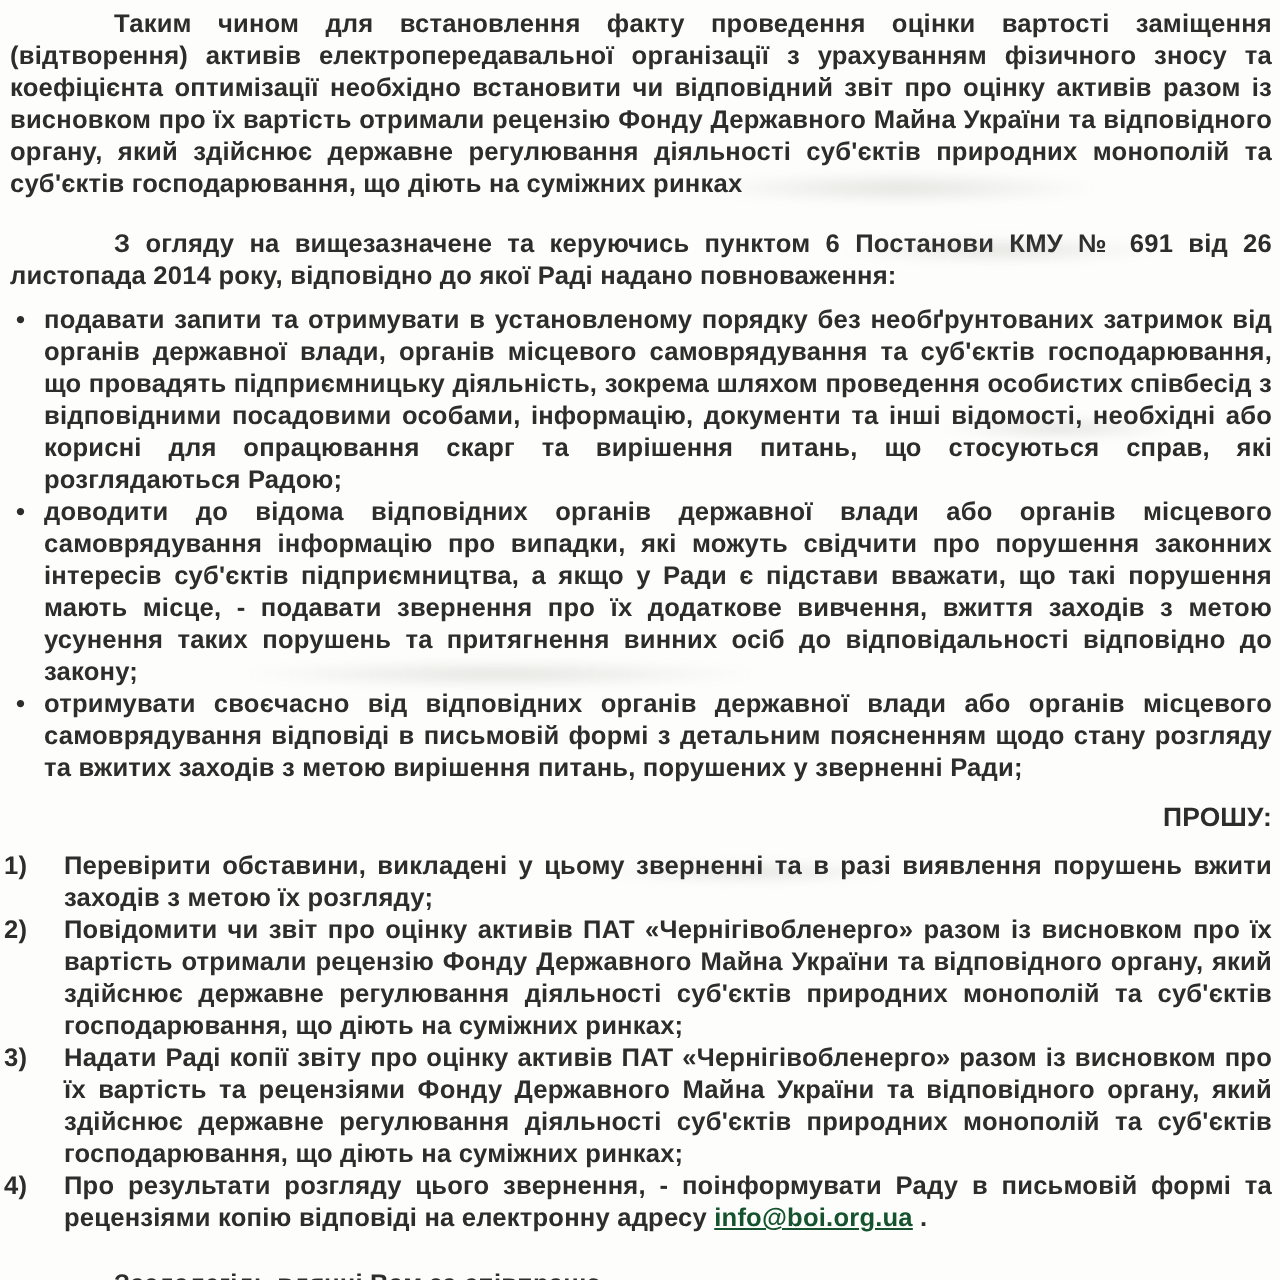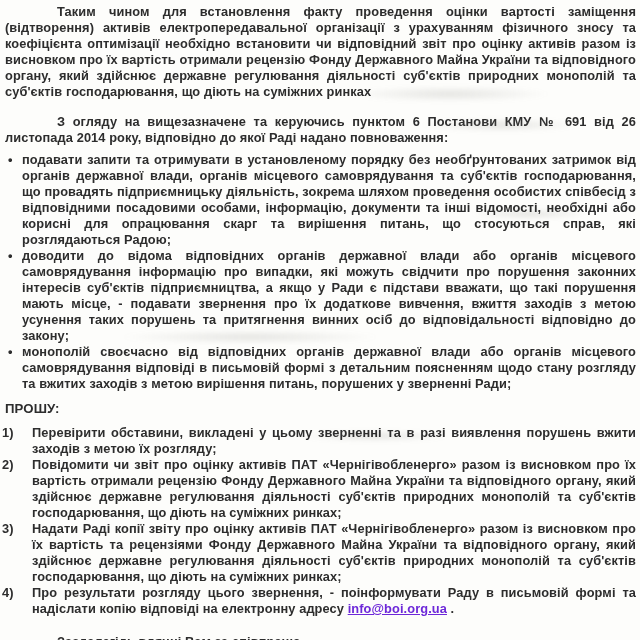--- a/index.html
+++ b/index.html
@@ -26,36 +26,36 @@
   ul.bullets li {
     position: relative;
     padding-left: 17px;
     text-align: justify;
     margin: 0;
   }
   ul.bullets .marker {
     position: absolute; left: 3px; top: 0;
   }
   .heading {
-    text-align: left;
+    text-align: right;
     margin: 9px 0 8px 0;
     font-size: 13.2px;
   }
   .numbered { margin: 0; }
   .num-item {
     position: relative;
     padding-left: 27px;
     text-align: justify;
     margin: 0;
   }
   .num-item .num {
     position: absolute; left: -3px; top: 0;
   }
   a.link {
-    color: #6d28d9;
+    color: #14532d;
     text-decoration: underline;
     cursor: pointer;
   }
   .closing {
     margin-top: 17px;
     text-indent: 52px;
     text-align: left;
   }
   
   .smudge {
@@ -90,40 +90,40 @@
     <li>
       <span class="marker">•</span>
       <span>подавати запити та отримувати в установленому порядку без необґрунтованих затримок від органів державної влади, органів місцевого самоврядування та суб'єктів господарювання, що провадять підприємницьку діяльність, зокрема шляхом проведення особистих співбесід з відповідними посадовими особами, інформацію, документи та інші відомості, необхідні або корисні для опрацювання скарг та вирішення питань, що стосуються справ, які розглядаються Радою;</span>
     </li>
     <li>
       <span class="marker">•</span>
       <span>доводити до відома відповідних органів державної влади або органів місцевого самоврядування інформацію про випадки, які можуть свідчити про порушення законних інтересів суб'єктів підприємництва, а якщо у Ради є підстави вважати, що такі порушення мають місце, - подавати звернення про їх додаткове вивчення, вжиття заходів з метою усунення таких порушень та притягнення винних осіб до відповідальності відповідно до закону;</span>
     </li>
     <li>
       <span class="marker">•</span>
-      <span>монополій своєчасно від відповідних органів державної влади або органів місцевого самоврядування відповіді в письмовій формі з детальним поясненням щодо стану розгляду та вжитих заходів з метою вирішення питань, порушених у зверненні Ради;</span>
+      <span>отримувати своєчасно від відповідних органів державної влади або органів місцевого самоврядування відповіді в письмовій формі з детальним поясненням щодо стану розгляду та вжитих заходів з метою вирішення питань, порушених у зверненні Ради;</span>
     </li>
   </ul>
 
   <div class="heading">ПРОШУ:</div>
 
   <div class="numbered">
     <div class="num-item">
       <span class="num">1)</span>
       <span>Перевірити обставини, викладені у цьому зверненні та в разі виявлення порушень вжити заходів з метою їх розгляду;</span>
     </div>
     <div class="num-item">
       <span class="num">2)</span>
       <span>Повідомити чи звіт про оцінку активів ПАТ «Чернігівобленерго» разом із висновком про їх вартість отримали рецензію Фонду Державного Майна України та відповідного органу, який здійснює державне регулювання діяльності суб'єктів природних монополій та суб'єктів господарювання, що діють на суміжних ринках;</span>
     </div>
     <div class="num-item">
       <span class="num">3)</span>
       <span>Надати Раді копії звіту про оцінку активів ПАТ «Чернігівобленерго» разом із висновком про їх вартість та рецензіями Фонду Державного Майна України та відповідного органу, який здійснює державне регулювання діяльності суб'єктів природних монополій та суб'єктів господарювання, що діють на суміжних ринках;</span>
     </div>
     <div class="num-item">
       <span class="num">4)</span>
-      <span>Про результати розгляду цього звернення, - поінформувати Раду в письмовій формі та надіслати копію відповіді на електронну адресу </span><a class="link">info@boi.org.ua</a><span> .</span>
+      <span>Про результати розгляду цього звернення, - поінформувати Раду в письмовій формі та рецензіями копію відповіді на електронну адресу </span><a class="link">info@boi.org.ua</a><span> .</span>
     </div>
   </div>
 
   <p class="para closing">Заздалегідь вдячні Вам за співпрацю.</p>
 
 </div>
 
 </body></html>

